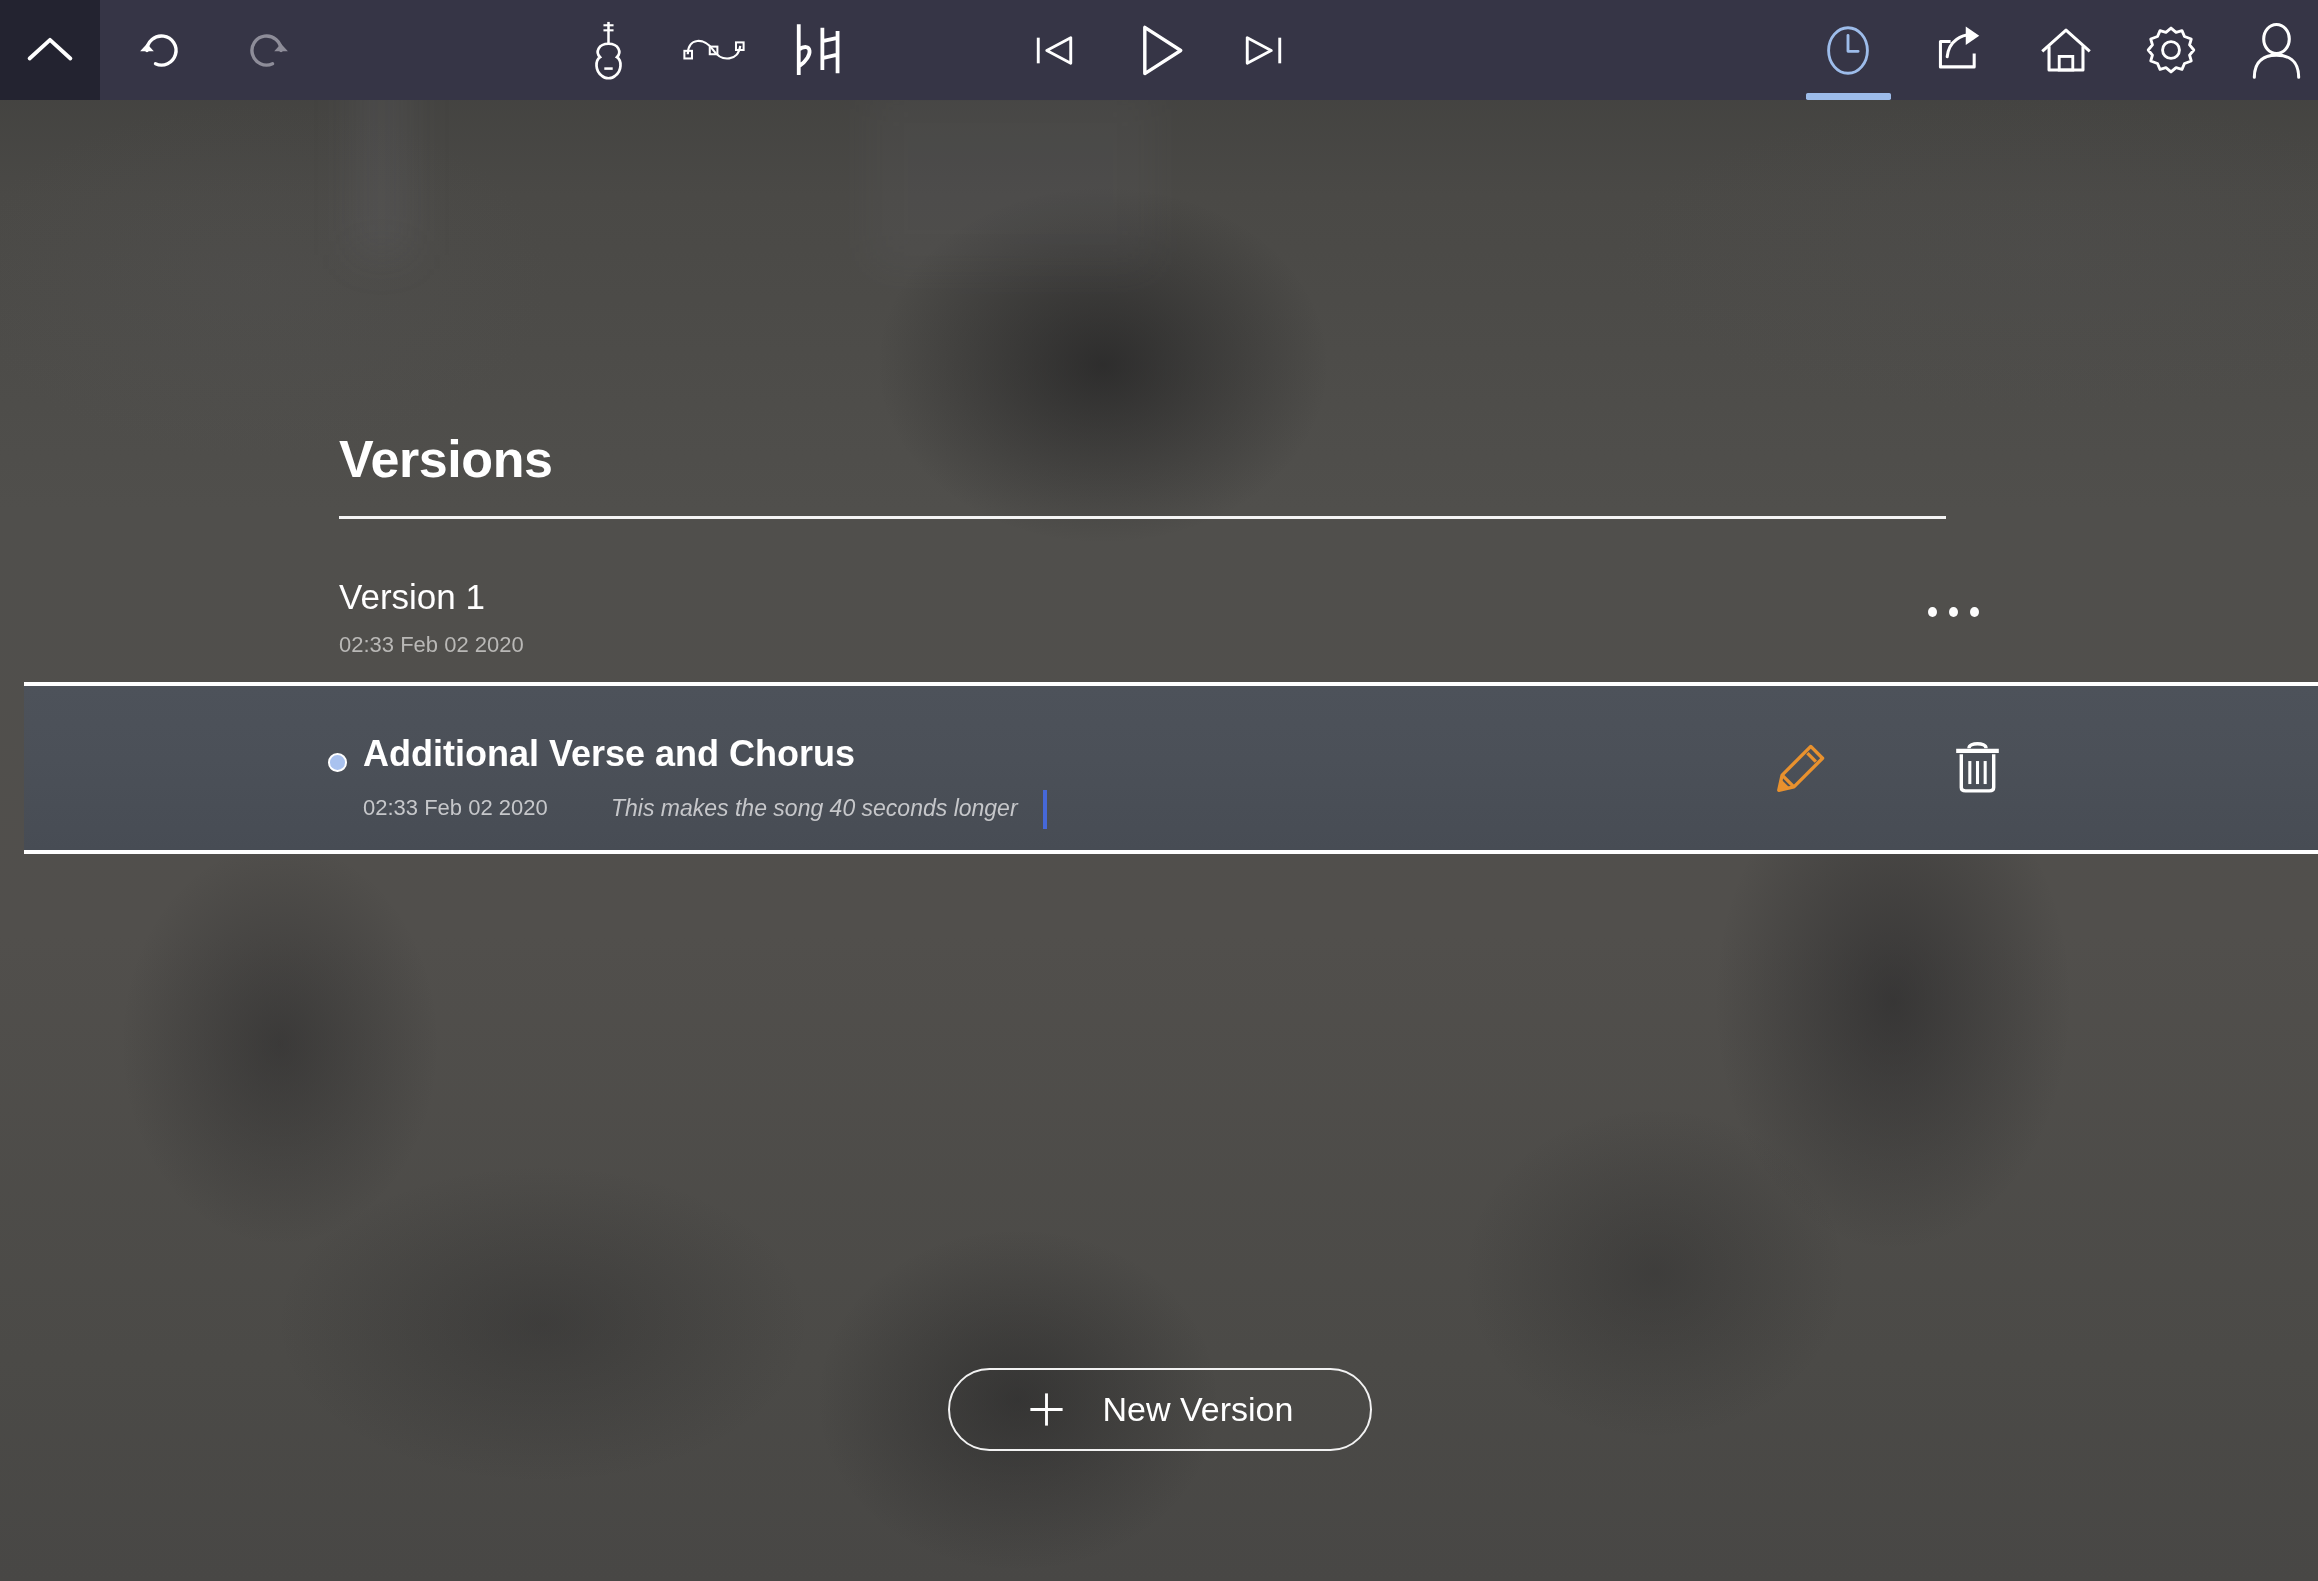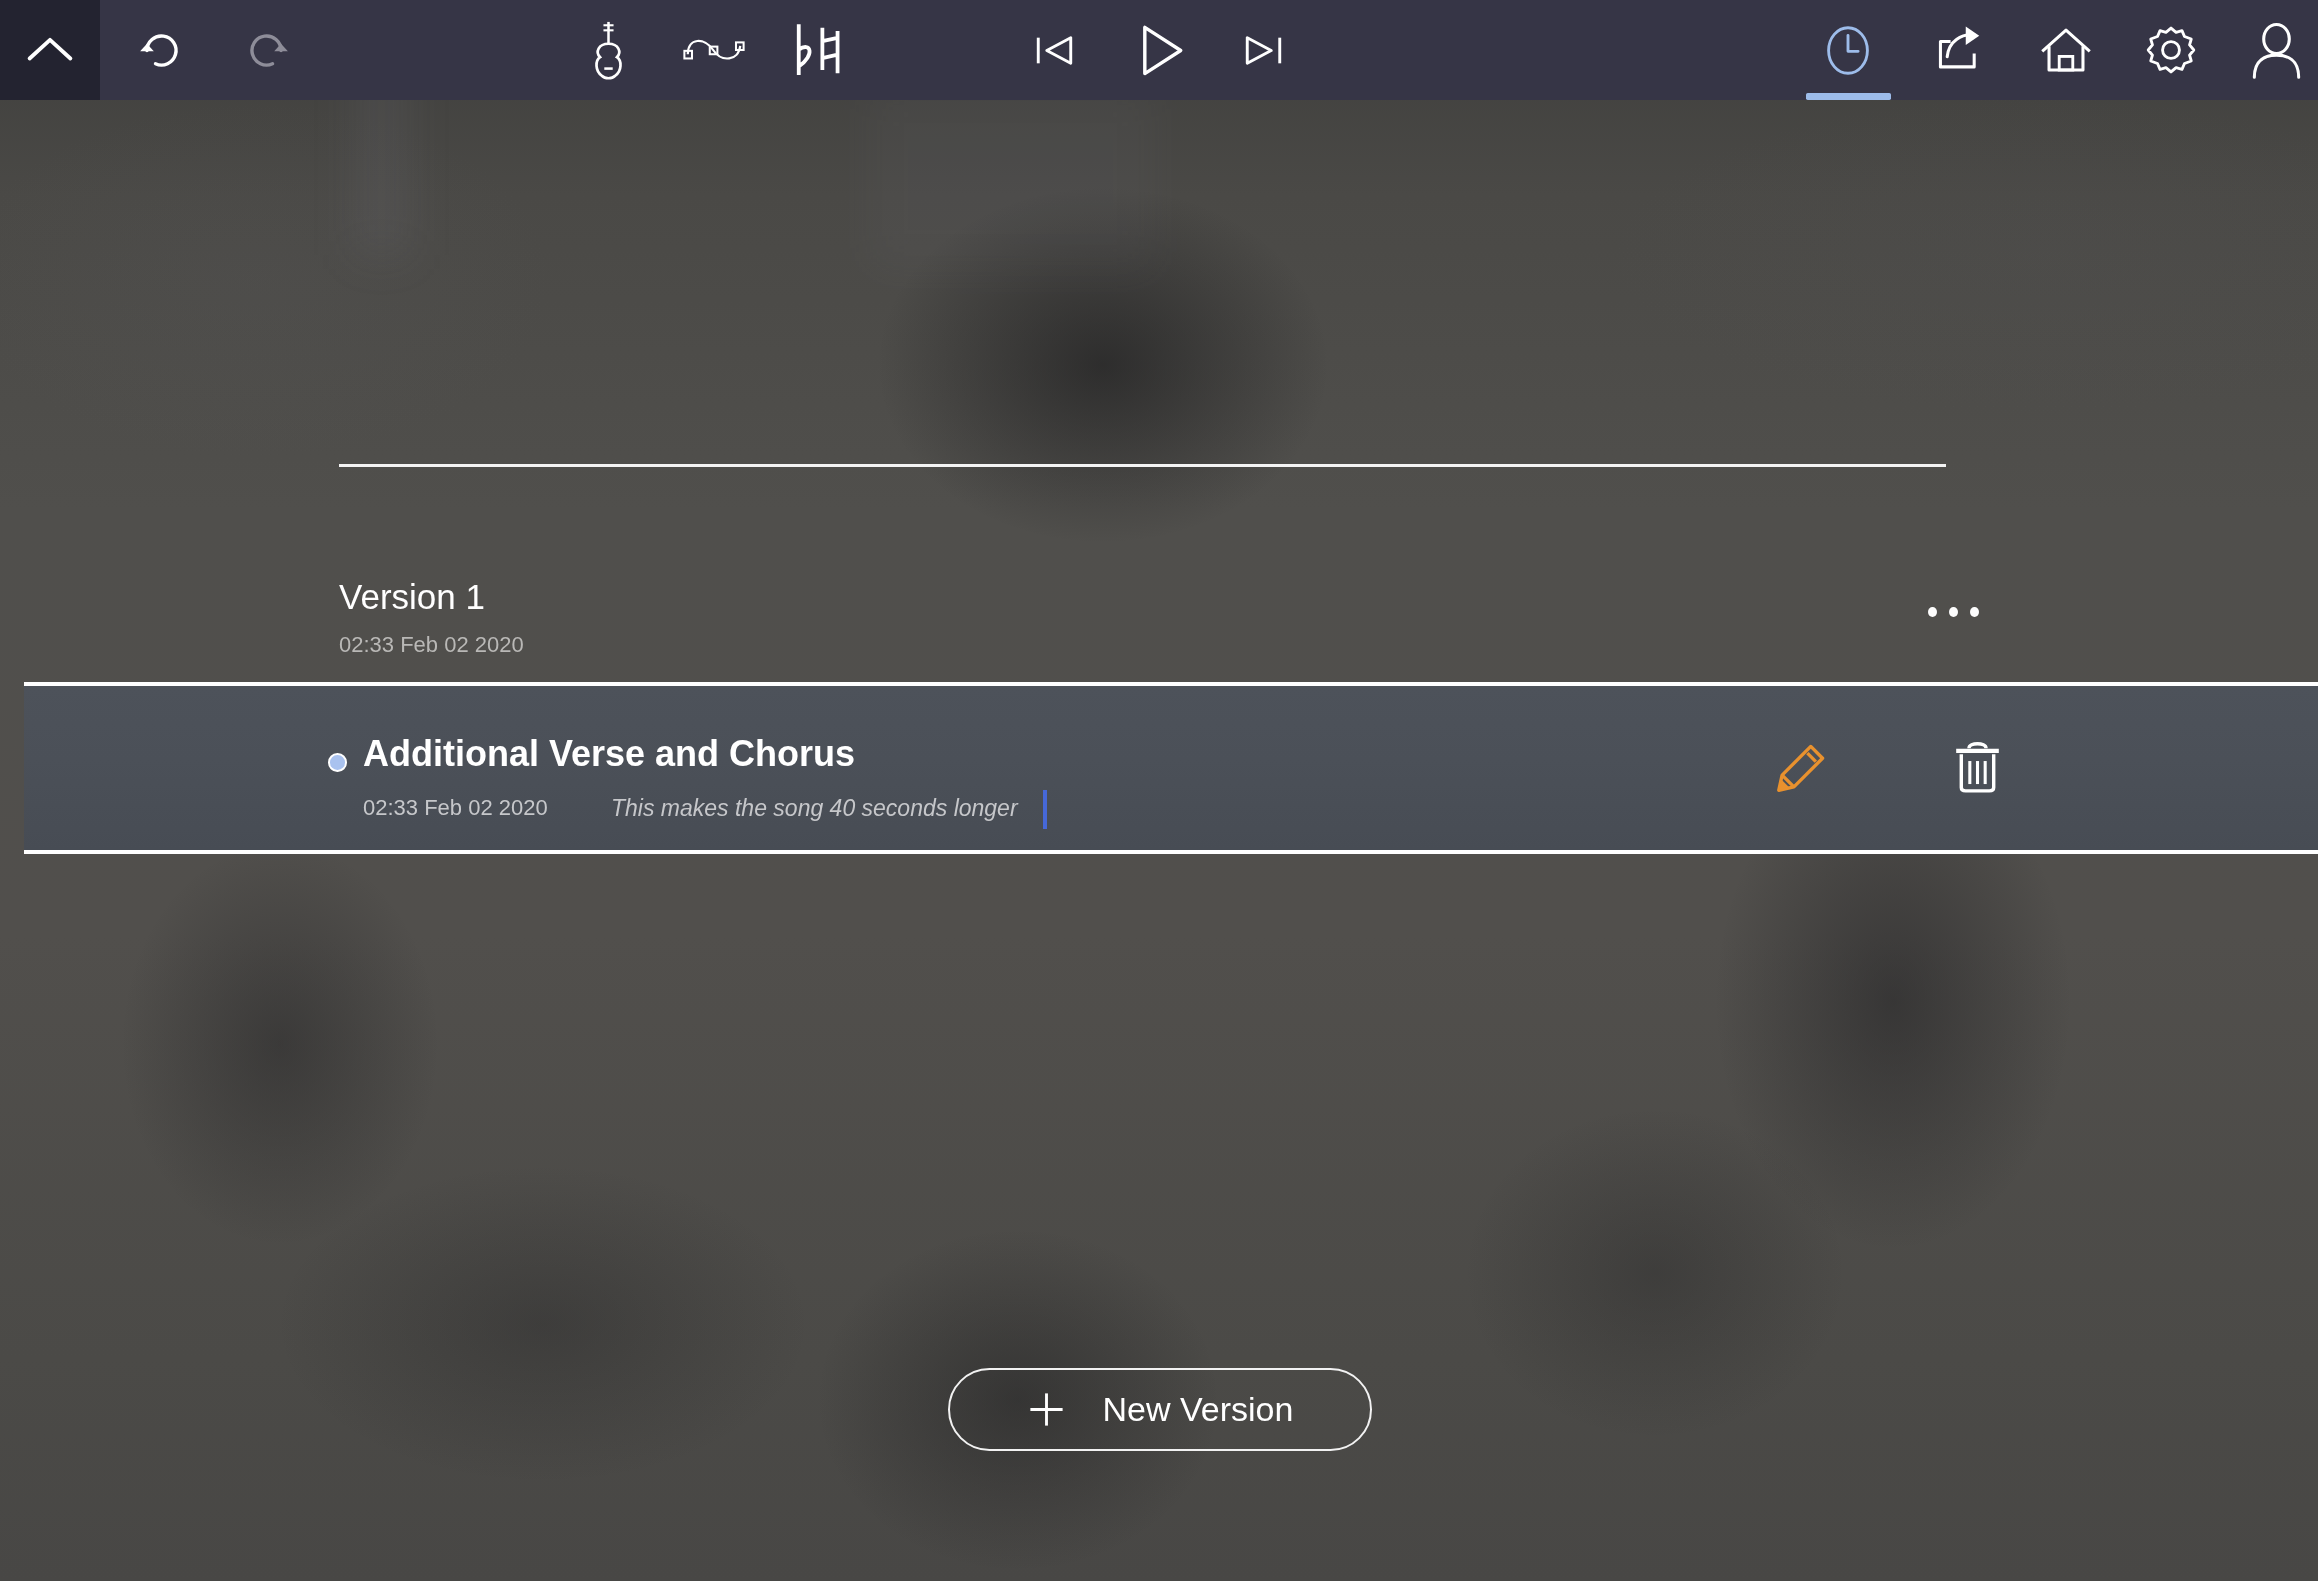--- a/index.html
+++ b/index.html
@@ -229,20 +229,21 @@
       <path d="M5 66 C5 46 18 40 31 40 C44 40 57 46 57 66" fill="none" stroke="#ffffff" stroke-width="3.6" stroke-linecap="round"></path>
     </svg>
   </div>
 
   <div id="tab-underline"></div>
 </div>
 
 <div id="overlay">
 
   <div id="versions-header">
+    <div id="versions-title">Versions</div>
     <div id="versions-rule"></div>
   </div>
 
   <div class="version-row" id="row-v1">
     <div class="row-title">Version 1</div>
     <div class="row-meta">02:33 Feb 02 2020</div>
     <div id="row-v1-menu">
       <i></i>
       <i></i>
       <i></i>

